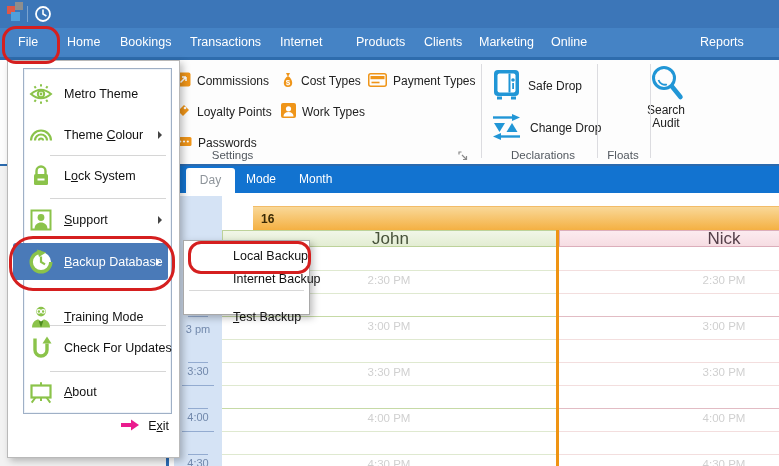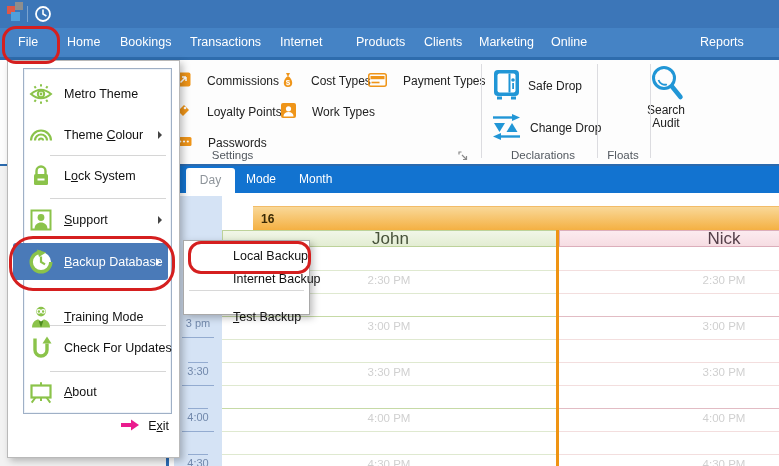--- a/index.html
+++ b/index.html
@@ -18,21 +18,21 @@
   .clockicon{position:absolute;left:33px;top:4px;}
 
   
   .tabbar{position:absolute;left:0;top:28px;right:0;height:29px;background:#4583c5;border-bottom:3px solid #2e6cad;}
   .tab{position:absolute;top:0;height:29px;line-height:29px;color:#fff;font-size:12.5px;white-space:nowrap;cursor:default;}
   .tab-active{position:absolute;left:593px;top:0;width:97px;height:32px;background:#fff;border-radius:4px 4px 0 0;
     color:#3372b4;text-align:center;line-height:29px;font-size:12.5px;z-index:2;}
 
   
   .ribbon{position:absolute;left:0;top:60px;right:0;height:104px;background:#fdfdfd;border-bottom:2px solid #2b6aae;}
-  .ritem{position:absolute;height:18px;display:flex;align-items:center;gap:16px;color:#222;white-space:nowrap;cursor:default;}
+  .ritem{position:absolute;height:18px;display:flex;align-items:center;gap:6px;color:#222;white-space:nowrap;cursor:default;}
   .rgsep{position:absolute;top:4px;bottom:6px;width:1px;background:#dcdce0;}
   .rglabel{position:absolute;top:89px;height:14px;font-size:11.5px;color:#52585f;text-align:center;}
   .launcher{position:absolute;left:458px;top:90px;width:12px;height:12px;cursor:pointer;}
   .bigitem{position:absolute;display:flex;align-items:center;gap:8px;color:#222;}
   .floats-block{position:absolute;left:596px;top:4px;width:54px;text-align:center;color:#222;margin-left:43px;}
   .floats-block .fl1{display:block;margin-top:40px;line-height:13px;}
   .floats-block .fl2{display:block;line-height:13px;}
   .search-audit-svg{position:absolute;left:10px;top:0px;}
 
   
@@ -250,21 +250,21 @@
           <span class="tlab">2:30 PM</span>
         </div>
         <div class="ccell nick" style="top: 105px;">
           <span class="tlab">2:30 PM</span>
         </div>
         <div class="gcell" style="top: 128px;">
           <i class="gdash"></i>
         </div>
         <div class="ccell john jh" style="top: 128px;"></div>
         <div class="ccell nick nh" style="top: 128px;"></div>
-        <div class="gcell" style="top: 149px;">
+        <div class="gcell" style="top: 155px;">
           <span class="glab">3 pm</span>
           <i class="gunder"></i>
         </div>
         <div class="ccell john" style="top: 151px;">
           <span class="tlab">3:00 PM</span>
         </div>
         <div class="ccell nick" style="top: 151px;">
           <span class="tlab">3:00 PM</span>
         </div>
         <div class="gcell" style="top: 174px;">

